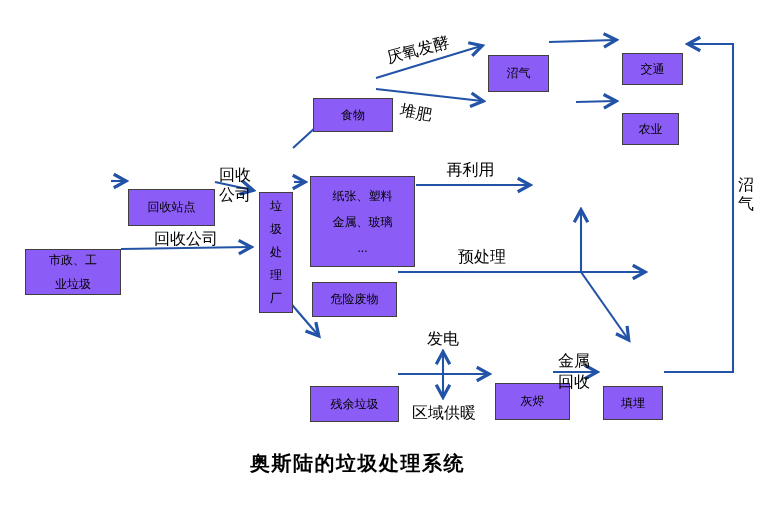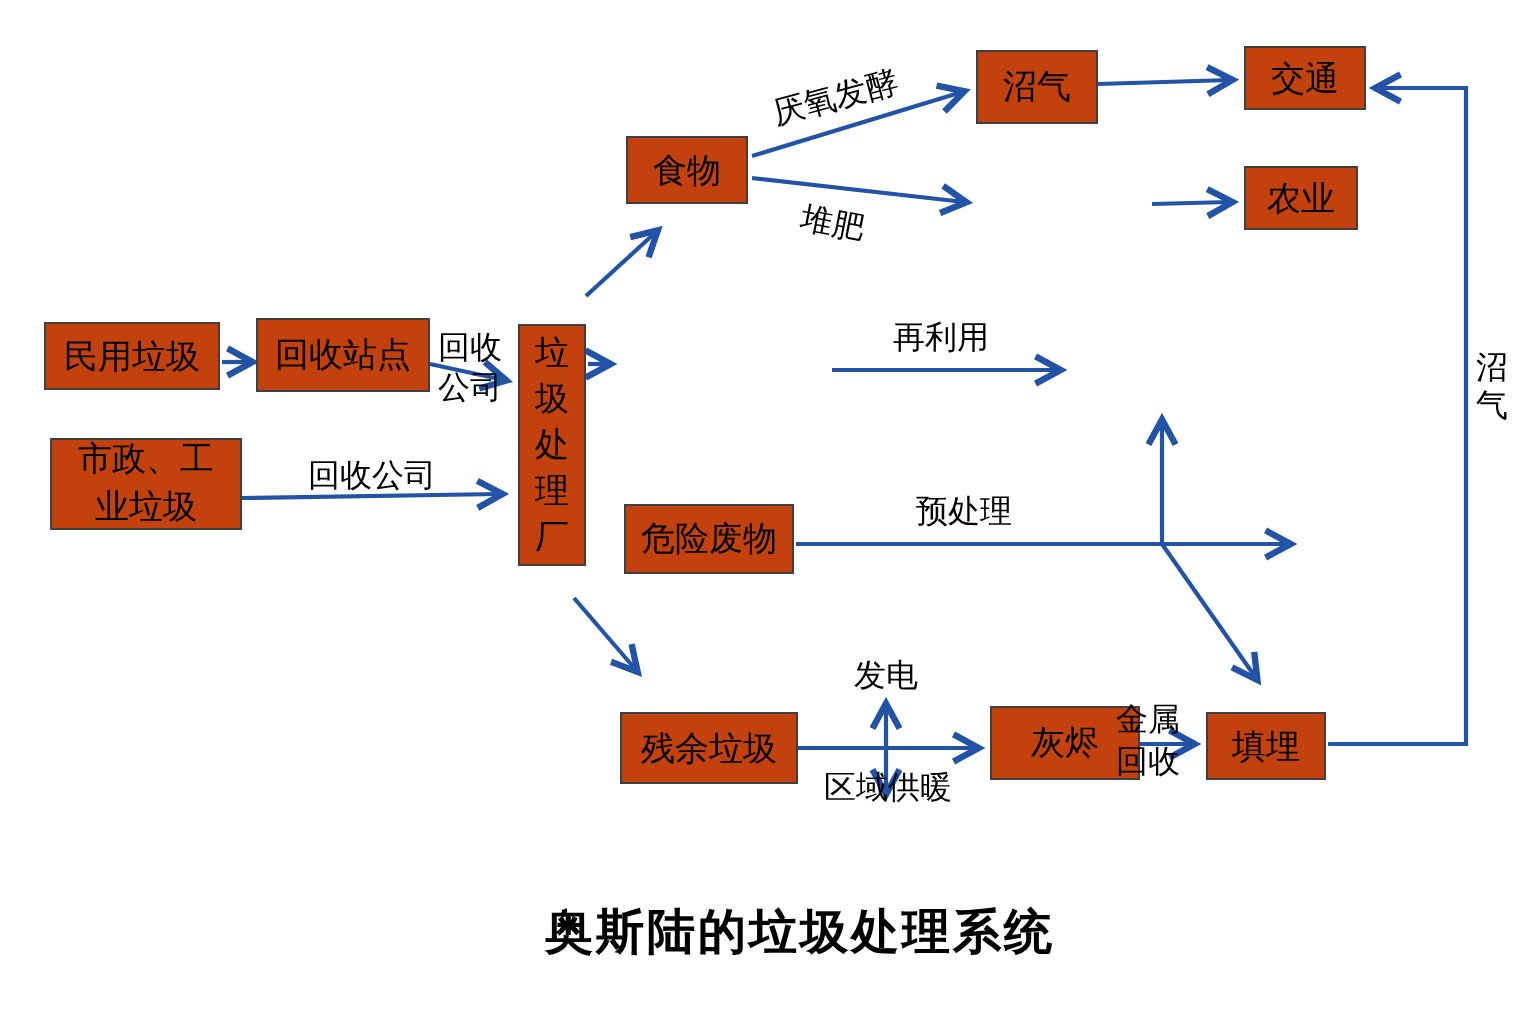--- a/index.html
+++ b/index.html
@@ -2,32 +2,32 @@
 <html><head>
 <meta charset="utf-8">
 <style>
   html,body{margin:0;padding:0;background:#ffffff;}
   .canvas{
     position:relative;width:769px;height:505px;background:#ffffff;overflow:hidden;
     font-family:"Liberation Sans","DejaVu Sans",sans-serif;color:#000;
   }
   .layer{position:absolute;left:0;top:0;width:769px;height:505px;}
   .box{
-    position:absolute;box-sizing:border-box;border:1.5px solid #3f3f3f;background:#c2410c;
+    position:absolute;box-sizing:border-box;border:1.5px solid #3f3f3f;background:#8b5cf6;
     display:flex;align-items:center;justify-content:center;text-align:center;
-    white-space:pre-line;font-size:17px;line-height:21px;z-index:2;
+    white-space:pre-line;font-size:12px;line-height:21px;z-index:2;margin-top:30px;
   }
   .elabel{
     position:absolute;white-space:pre-line;font-size:16px;line-height:20px;
     text-align:center;z-index:3;
   }
   .rot{transform-origin:center center;}
   .title{
-    position:absolute;left:250px;top:450px;width:300px;text-align:center;
-    font-size:24px;font-weight:bold;letter-spacing:1.5px;z-index:2;
+    position:absolute;left:250px;top:450px;width:300px;
+    font-size:20px;font-weight:bold;letter-spacing:1.5px;z-index:2;
   }
   svg .flow{stroke:#2253a6;stroke-width:2.1;fill:none;}
 </style>
 </head>
 <body>
 
 <div class="canvas">
 
   <svg class="layer" viewBox="0 0 769 505">
     <defs>
@@ -49,46 +49,48 @@
     <path class="flow" d="M398 272 L644 272" marker-end="url(#ah)"></path>
     <path class="flow" d="M581 272 L581 211" marker-end="url(#ah)"></path>
     <path class="flow" d="M581 272 L628 339" marker-end="url(#ah)"></path>
     <path class="flow" d="M398 374 L488 374" marker-end="url(#ah)"></path>
     <path class="flow" d="M553 372 L596 372" marker-end="url(#ah)"></path>
     <path class="flow" d="M443 374 L443 353" marker-end="url(#ah)"></path>
     <path class="flow" d="M443 374 L443 396" marker-end="url(#ah)"></path>
     <path class="flow" d="M664 372 L733 372 L733 44 L689 44" marker-end="url(#ah)"></path>
   </svg>
 
-  <div class="box" style="left:22px;top:161px;width:88px;height:34px">民用垃圾</div>
   <div class="box" style="left:128px;top:159px;width:87px;height:37px">回收站点</div>
   <div class="box" style="left:25px;top:219px;width:96px;height:46px;line-height:24px">市政、工
 业垃圾</div>
   <div class="box" style="left:259px;top:162px;width:34px;height:121px;line-height:23px">垃
 圾
 处
 理
 厂</div>
-  <div class="box" style="left:313px;top:68px;width:61px;height:34px">食物</div>
+  <div class="box" style="left:313px;top:68px;width:80px;height:34px">食物</div>
   <div class="box" style="left:488px;top:25px;width:61px;height:37px">沼气</div>
   <div class="box" style="left:622px;top:23px;width:61px;height:32px">交通</div>
   <div class="box" style="left:622px;top:83px;width:57px;height:32px">农业</div>
+  <div class="box" style="left:310px;top:146px;width:105px;height:91px;line-height:26px">纸张、塑料
+金属、玻璃
+...</div>
   <div class="box" style="left:312px;top:252px;width:85px;height:35px">危险废物</div>
   <div class="box" style="left:310px;top:356px;width:89px;height:36px">残余垃圾</div>
   <div class="box" style="left:495px;top:353px;width:75px;height:37px">灰烬</div>
   <div class="box" style="left:603px;top:356px;width:60px;height:34px">填埋</div>
 
   <div class="elabel" style="left:215px;top:165px;width:40px">回收
 公司</div>
   <div class="elabel" style="left:151px;top:229px;width:70px">回收公司</div>
   <div class="elabel rot" style="left:380px;top:40px;width:76px;transform:rotate(-15deg)">厌氧发酵</div>
   <div class="elabel rot" style="left:394px;top:103px;width:44px;transform:rotate(11deg)">堆肥</div>
   <div class="elabel" style="left:443px;top:160px;width:55px">再利用</div>
   <div class="elabel" style="left:456px;top:247px;width:52px">预处理</div>
   <div class="elabel" style="left:424px;top:329px;width:38px">发电</div>
-  <div class="elabel" style="left:408px;top:385px;width:72px">区域供暖</div>
+  <div class="elabel" style="left:408px;top:403px;width:72px">区域供暖</div>
   <div class="elabel" style="left:554px;top:350px;width:40px;line-height:21px">金属
 回收</div>
   <div class="elabel" style="left:737px;top:175px;width:18px;line-height:19px">沼
 气</div>
 
   <div class="title">奥斯陆的垃圾处理系统</div>
 </div>
 
 </body></html>

